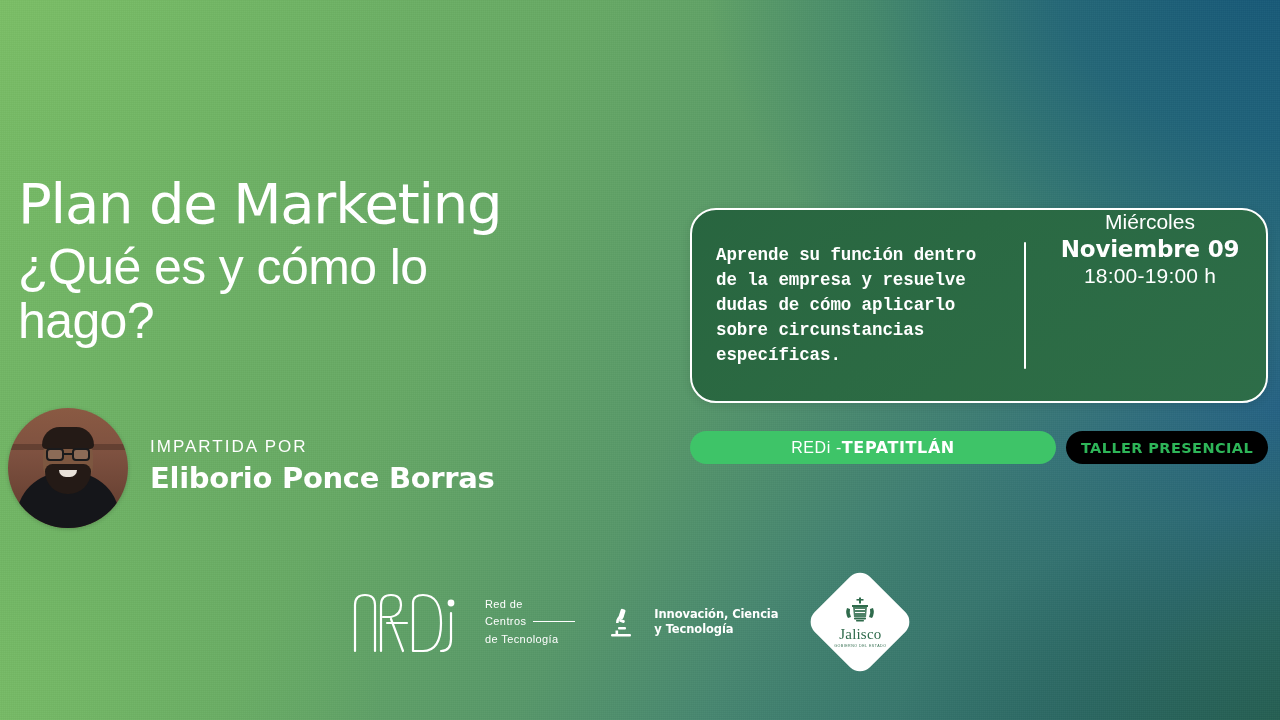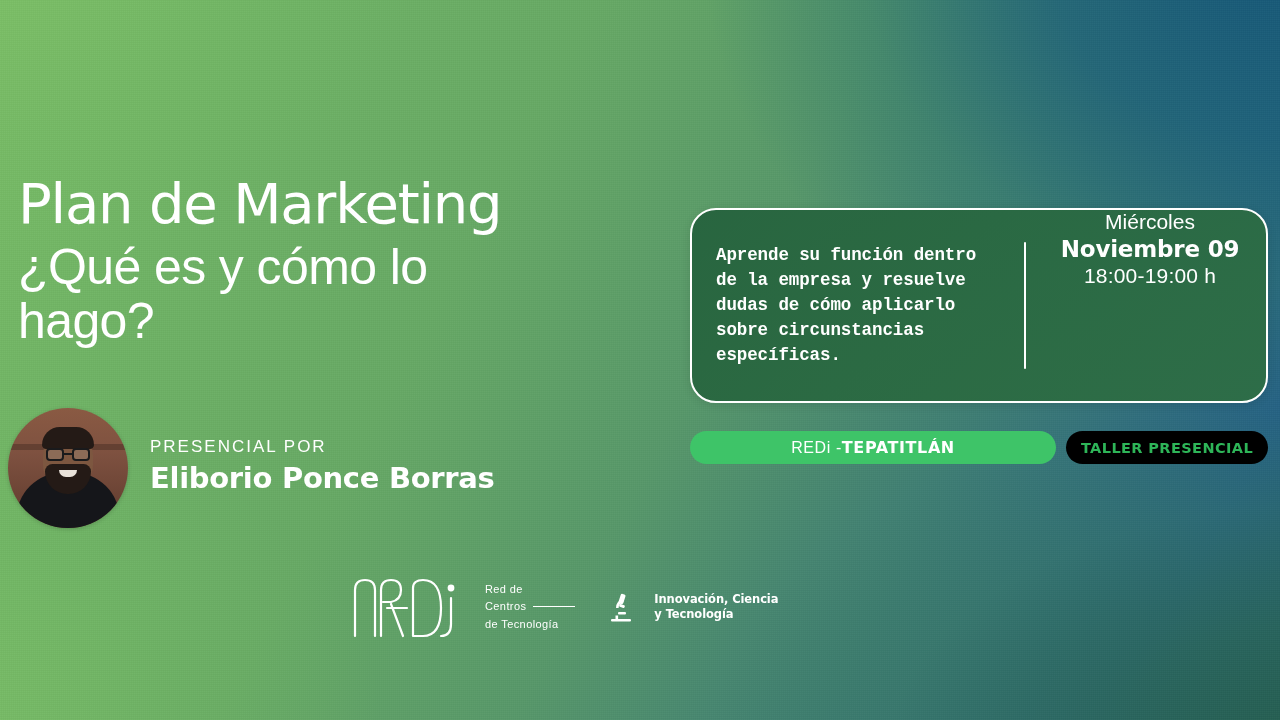--- a/index.html
+++ b/index.html
@@ -230,21 +230,21 @@
     <div class="av-body"></div>
     <div class="av-head"></div>
     <div class="av-hair"></div>
     <div class="av-beard"></div>
     <div class="av-mouth"></div>
     <div class="av-glass l"></div>
     <div class="av-glass r"></div>
     <div class="av-bridge"></div>
   </div>
   <div class="pres-text">
-    <div class="pres-label">PRESENCIAL POR</div>
+    <div class="pres-label">IMPARTIDA POR</div>
     <div class="pres-name">Eliborio Ponce Borras</div>
   </div>
 </div>
 
 <div id="info-card">
   <div id="card-desc">
     <p>Aprende su función dentro de la empresa y resuelve dudas de cómo aplicarlo sobre circunstancias específicas.</p>
   </div>
   <div id="card-divider"></div>
   <div id="card-date">
@@ -305,14 +305,35 @@
         <rect x="6.5" y="23.5" width="2.6" height="4"></rect>
         <rect x="2" y="27" width="20" height="2.6" rx="1.1"></rect>
       </g>
     </svg>
     <div class="ict-text">
       <div>Innovación, Ciencia</div>
       <div>y Tecnología</div>
     </div>
   </div>
 
+  <div id="jalisco-logo">
+    <div class="jal-diamond"></div>
+    <div class="jal-inner">
+      <svg width="34" height="28" viewBox="0 0 34 28">
+        <g fill="#2f6b4c">
+          <rect x="16" y="0.5" width="2" height="6"></rect>
+          <rect x="13.5" y="2" width="7" height="1.6"></rect>
+          <path d="M9 8 L25 8 L25 10 L9 10 Z"></path>
+          <path d="M10 10 L24 10 L23 20 L11 20 Z" opacity=".85"></path>
+          <path d="M12 12 L22 12 L22 13 L12 13 Z" fill="#ffffff"></path>
+          <path d="M12 15 L22 15 L22 16 L12 16 Z" fill="#ffffff"></path>
+          <path d="M4 11 Q2 16 5 21 L8 20 Q6 16 7 12 Z"></path>
+          <path d="M30 11 Q32 16 29 21 L26 20 Q28 16 27 12 Z"></path>
+          <rect x="11" y="20.5" width="12" height="2" rx=".8"></rect>
+          <rect x="13" y="23" width="8" height="1.4" rx=".6"></rect>
+        </g>
+      </svg>
+      <div class="jal-word">Jalisco</div>
+      <div class="jal-sub">GOBIERNO DEL ESTADO</div>
+    </div>
+  </div>
 
 </div>
 
 </body></html>

